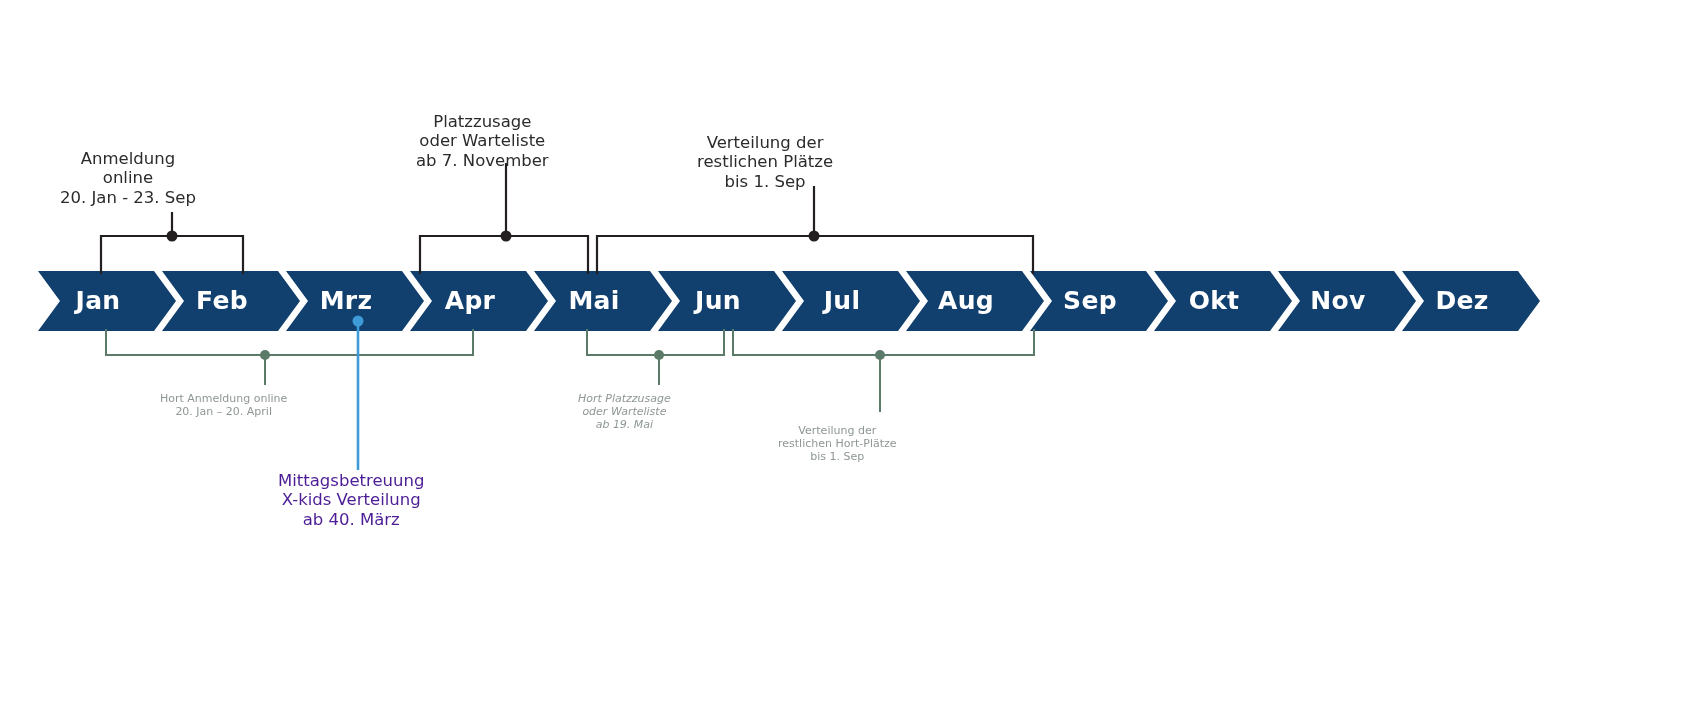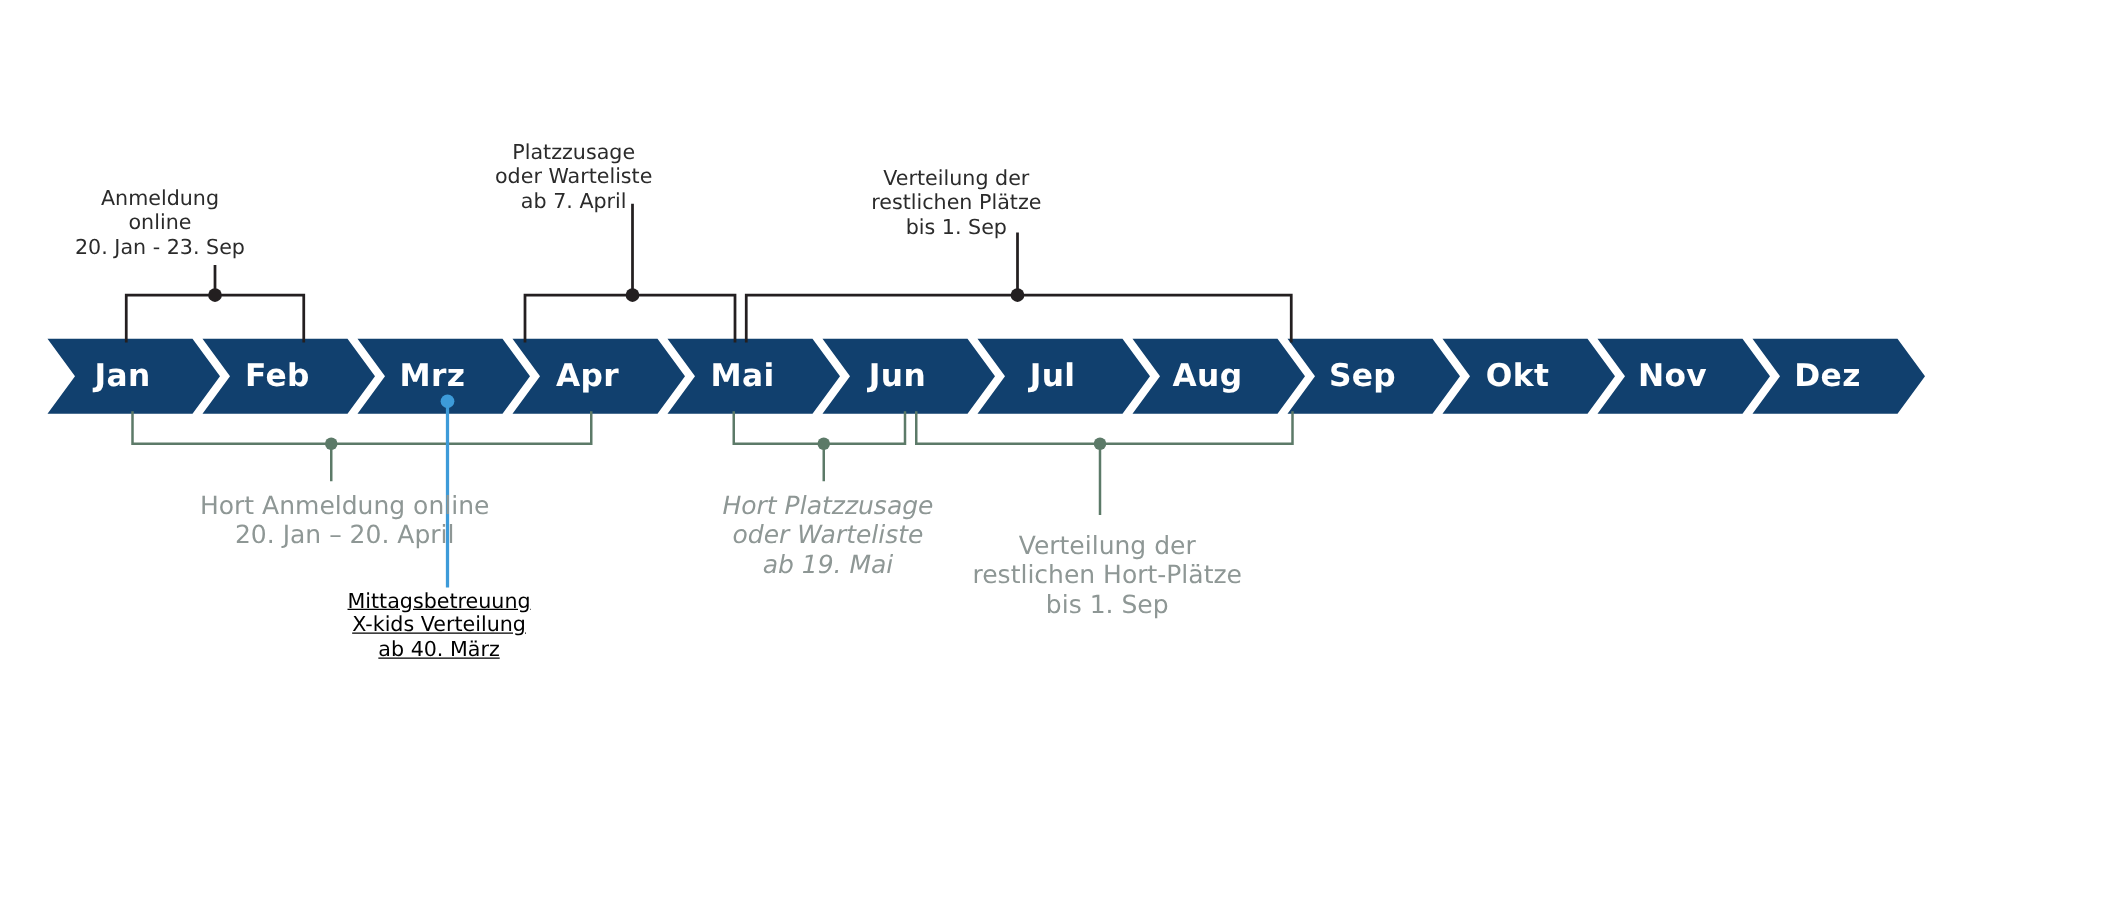--- a/index.html
+++ b/index.html
@@ -39,26 +39,25 @@
     font-family: "DejaVu Sans", sans-serif;
     font-size: 16.5px;
     line-height: 1.17;
     white-space: nowrap;
   }
   .anno-top {
     color: #2b2b2b;
   }
   .anno-green {
     color: #8e9795;
-    font-size: 20px;
+    font-size: 11px;
   }
   .anno-blue {
-    color: #000000;
+    color: #4c1d95;
     font-size: 16.5px;
-    text-decoration: underline;
   }
   .anno-text > div {
     display: block;
   }
 </style>
 </head>
 <body>
 
 <div id="stage">
 
@@ -116,24 +115,24 @@
         <circle cx="358" cy="321" r="5.5" fill="#3d9bd9"></circle>
       </g>
   </svg>
 
   <div id="annotations">
       <div class="anno-text anno-top" style="left: 60px; top: 149px;">
         <div>Anmeldung</div>
         <div>online</div>
         <div>20. Jan - 23. Sep</div>
       </div>
-      <div class="anno-text anno-top" style="left: 396px; top: 112px; text-align: center;">
+      <div class="anno-text anno-top" style="left: 416px; top: 112px; text-align: center;">
         <div>Platzzusage</div>
         <div>oder Warteliste</div>
-        <div>ab 7. April</div>
+        <div>ab 7. November</div>
       </div>
       <div class="anno-text anno-top" style="left: 697px; top: 133px;">
         <div>Verteilung der</div>
         <div>restlichen Plätze</div>
         <div>bis 1. Sep</div>
       </div>
       <div class="anno-text anno-green" style="left: 160px; top: 393px;">
         <div>Hort Anmeldung online</div>
         <div>20. Jan – 20. April</div>
       </div>

